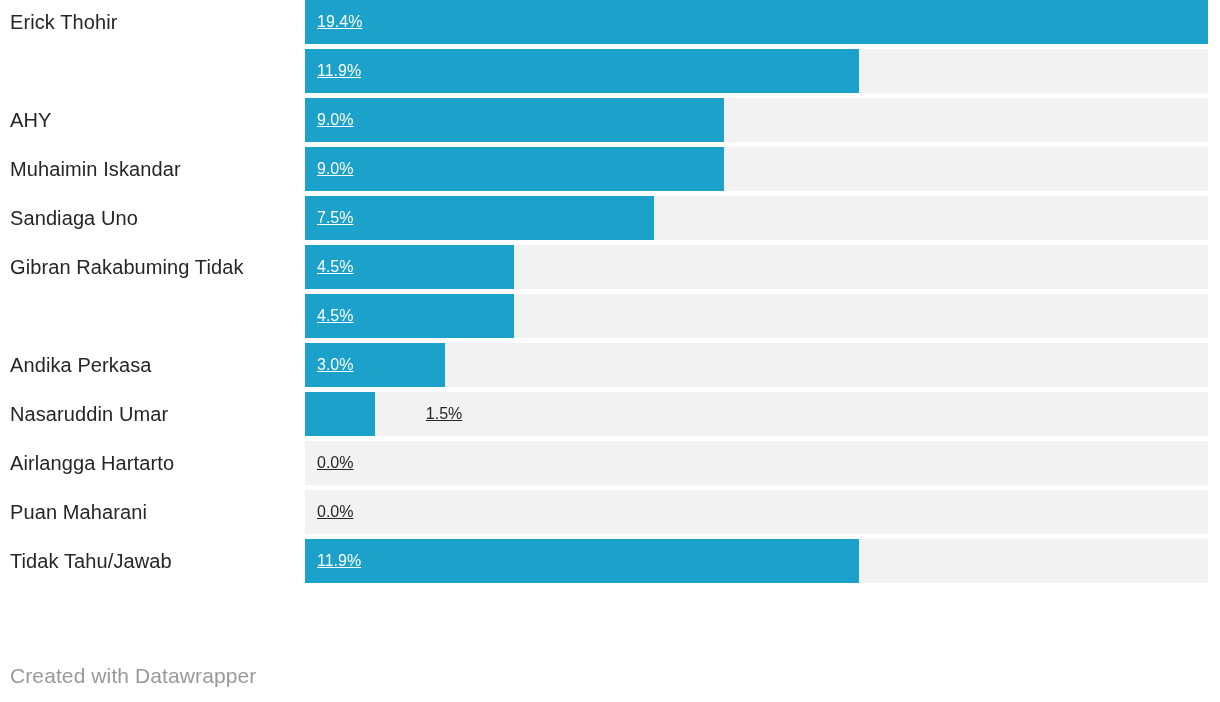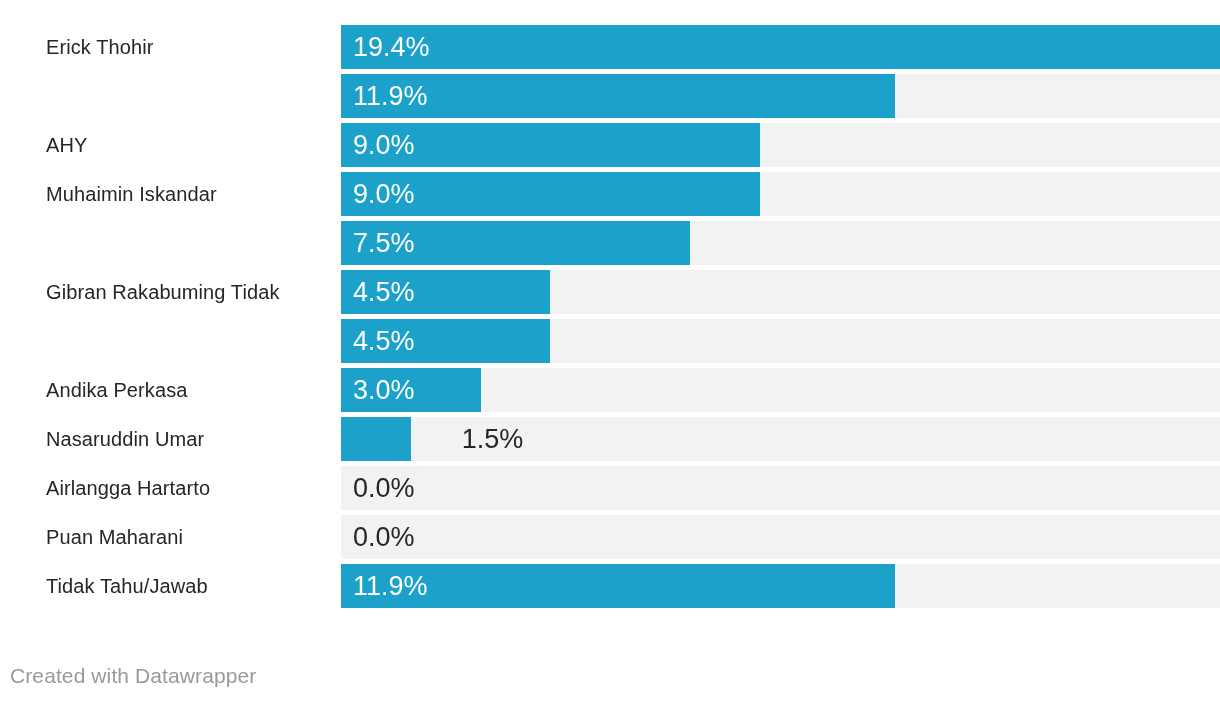--- a/index.html
+++ b/index.html
@@ -16,23 +16,22 @@
   }
   #chart-root {
     position: relative;
     width: 1220px;
     height: 702px;
     box-sizing: border-box;
   }
   .rows {
     position: absolute;
     left: 0;
-    top: 25px;
+    top: 0;
     width: 985px;
-    padding-left: 36px;
   }
   .row {
     position: relative;
     height: 44px;
     margin-bottom: 5px;
   }
   .row-label {
     position: absolute;
     left: 10px;
     top: 0;
@@ -56,22 +55,23 @@
     left: 0;
     top: 0;
     height: 44px;
     background: #1ba1ca;
   }
   .value {
     position: absolute;
     top: 0;
     height: 44px;
     line-height: 44px;
-    font-size: 27px;
+    font-size: 16px;
     white-space: nowrap;
+    text-decoration: underline;
   }
   .value.inside {
     color: #ffffff;
     left: 12px;
   }
   .value.outside {
     color: #262626;
   }
   .footer {
     position: absolute;
@@ -108,20 +108,21 @@
         </div>
       </div>
       <div class="row">
         <div class="row-label">Muhaimin Iskandar</div>
         <div class="track">
           <div class="bar" style="width: 418.918px; background: rgb(27, 161, 202);"></div>
           <div class="value inside">9.0%</div>
         </div>
       </div>
       <div class="row">
+        <div class="row-label">Sandiaga Uno</div>
         <div class="track">
           <div class="bar" style="width: 349.098px; background: rgb(27, 161, 202);"></div>
           <div class="value inside">7.5%</div>
         </div>
       </div>
       <div class="row">
         <div class="row-label">Gibran Rakabuming Tidak</div>
         <div class="track">
           <div class="bar" style="width: 209.459px; background: rgb(27, 161, 202);"></div>
           <div class="value inside">4.5%</div>

